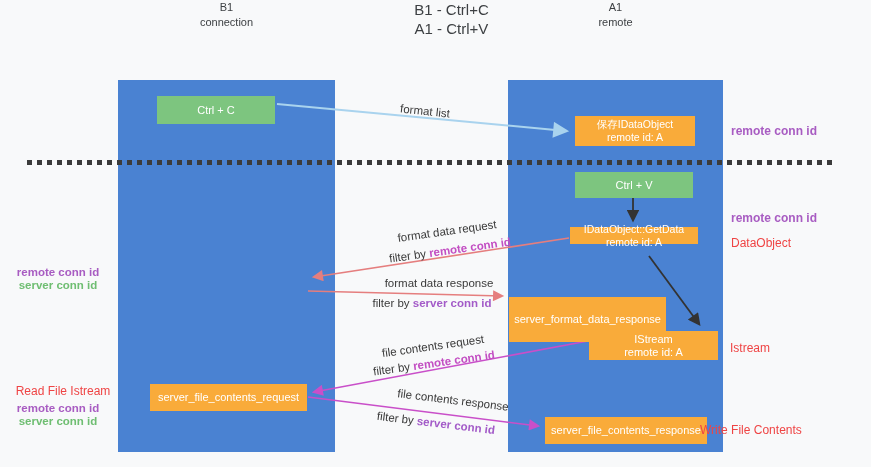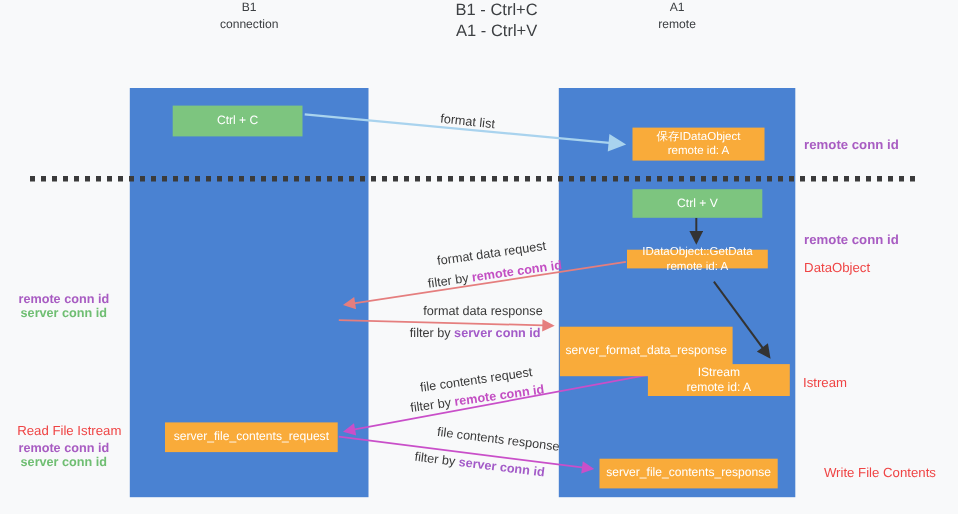--- a/index.html
+++ b/index.html
@@ -138,21 +138,21 @@
   <div class="side side-dark" style="left:8px;top:384px;width:110px;text-align:center;">Read File Istream</div>
   <div class="stack" style="left:8px;top:402px;width:100px;">
     <div class="side-purple">remote conn id</div>
     <div class="side-green">server conn id</div>
   </div>
 
   <div class="side side-purple" style="left:731px;top:124px;">remote conn id</div>
   <div class="side side-purple" style="left:731px;top:211px;">remote conn id</div>
   <div class="side side-dark" style="left:731px;top:236px;">DataObject</div>
   <div class="side side-dark" style="left:730px;top:341px;">Istream</div>
-  <div class="side side-dark" style="left:749px;top:423px;">Write File Contents</div>
+  <div class="side side-dark" style="left:700px;top:423px;">Write File Contents</div>
 
   <div class="flow" style="left:425px;top:111px;--r:6deg;">format list</div>
 
   <div class="flow" style="left:447px;top:231px;--r:-8deg;">format data request</div>
   <div class="flow" style="left:450px;top:250px;--r:-8deg;">
     <span>filter by</span>
     <span class="key-magenta">remote conn id</span>
   </div>
 
   <div class="flow" style="left:439px;top:283px;">format data response</div>

